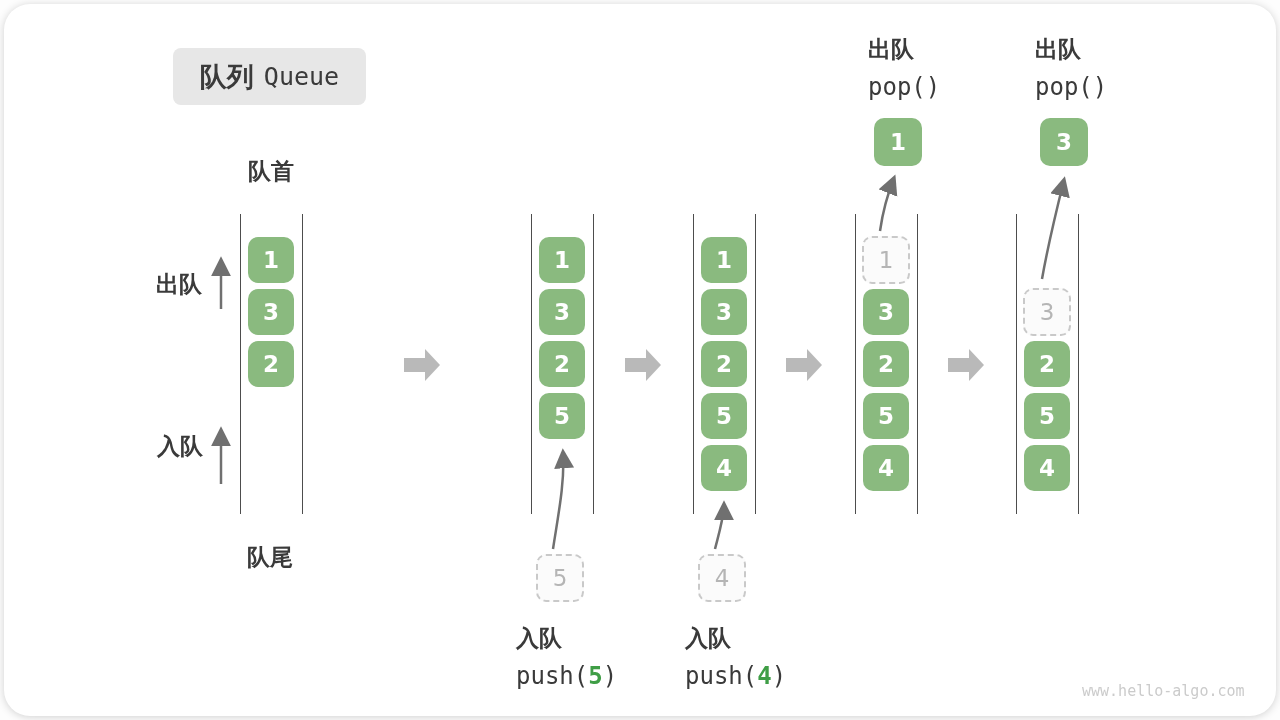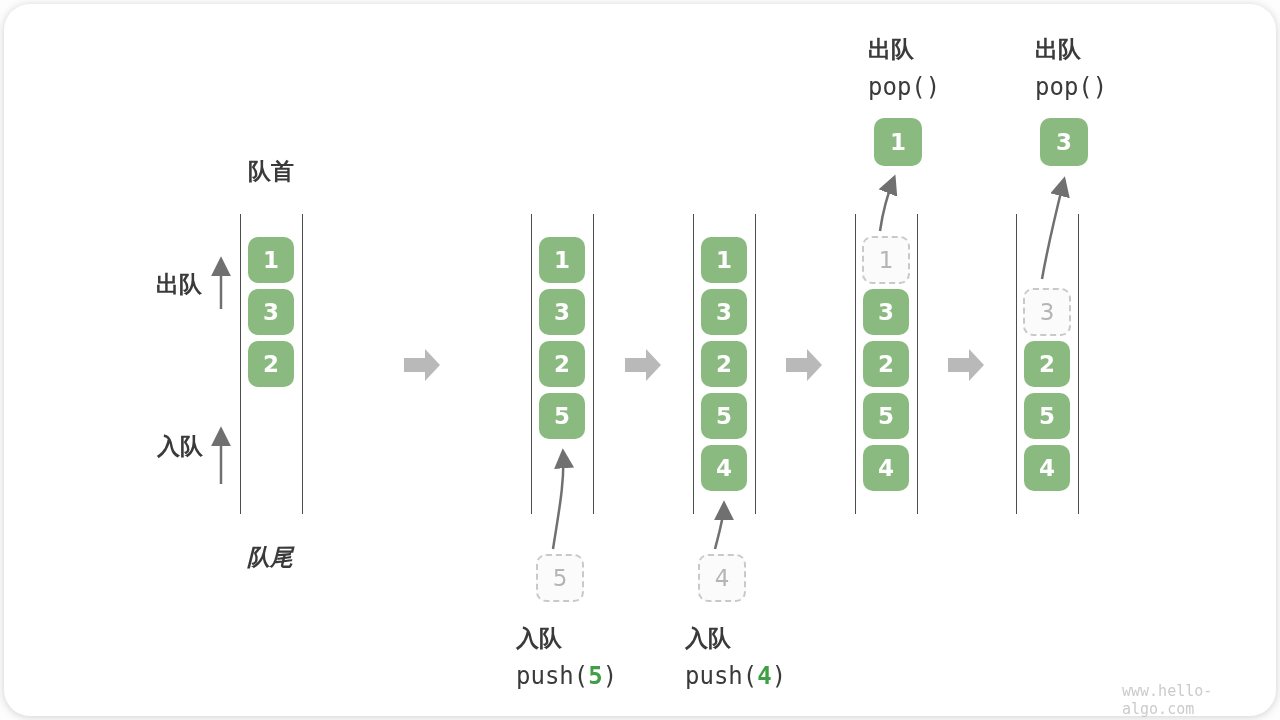--- a/index.html
+++ b/index.html
@@ -57,32 +57,36 @@
   .op-zh { font-size: 23px; font-weight: 700; color: var(--text-dark); margin-bottom: 8px; }
   .op-code {
     font-family: "DejaVu Sans Mono", monospace;
     font-size: 24px; color: var(--text-dark);
     white-space: nowrap;
   }
   .op-code .arg { color: var(--code-arg-green); font-weight: 700; }
   .watermark {
     position: absolute; left: 1078px; top: 678px;
     font-family: "DejaVu Sans Mono", monospace;
-    font-size: 15px; color: var(--watermark); margin-left: 40px;
+    font-size: 15px; color: var(--watermark);
   }
   svg.overlay { position: absolute; left: 0; top: 0; pointer-events: none; }
 </style>
 </head>
 <body>
 
 <div class="card">
 
+  <div class="title-box">
+    <span class="title-zh">队列</span>
+    <span class="title-en">Queue</span>
+  </div>
 
   <div class="zh-label" style="left:244px; top:152px;font-family:Liberation Serif, serif;">队首</div>
-  <div class="zh-label" style="left:243px; top:538px;font-style:italic;">队尾</div>
+  <div class="zh-label" style="left:243px; top:538px;">队尾</div>
   <div class="zh-label" style="left:152px; top:265px;">出队</div>
   <div class="zh-label" style="left:153px; top:427px;">入队</div>
 
   <svg class="overlay" width="1280" height="720" viewBox="0 0 1280 720">
     <defs>
       <marker id="ah" markerWidth="9" markerHeight="9" refX="6.5" refY="4" orient="auto">
         <path d="M0,0 L8,4 L0,8 Z" style="fill: var(--thin-arrow);"></path>
       </marker>
     </defs>
 

